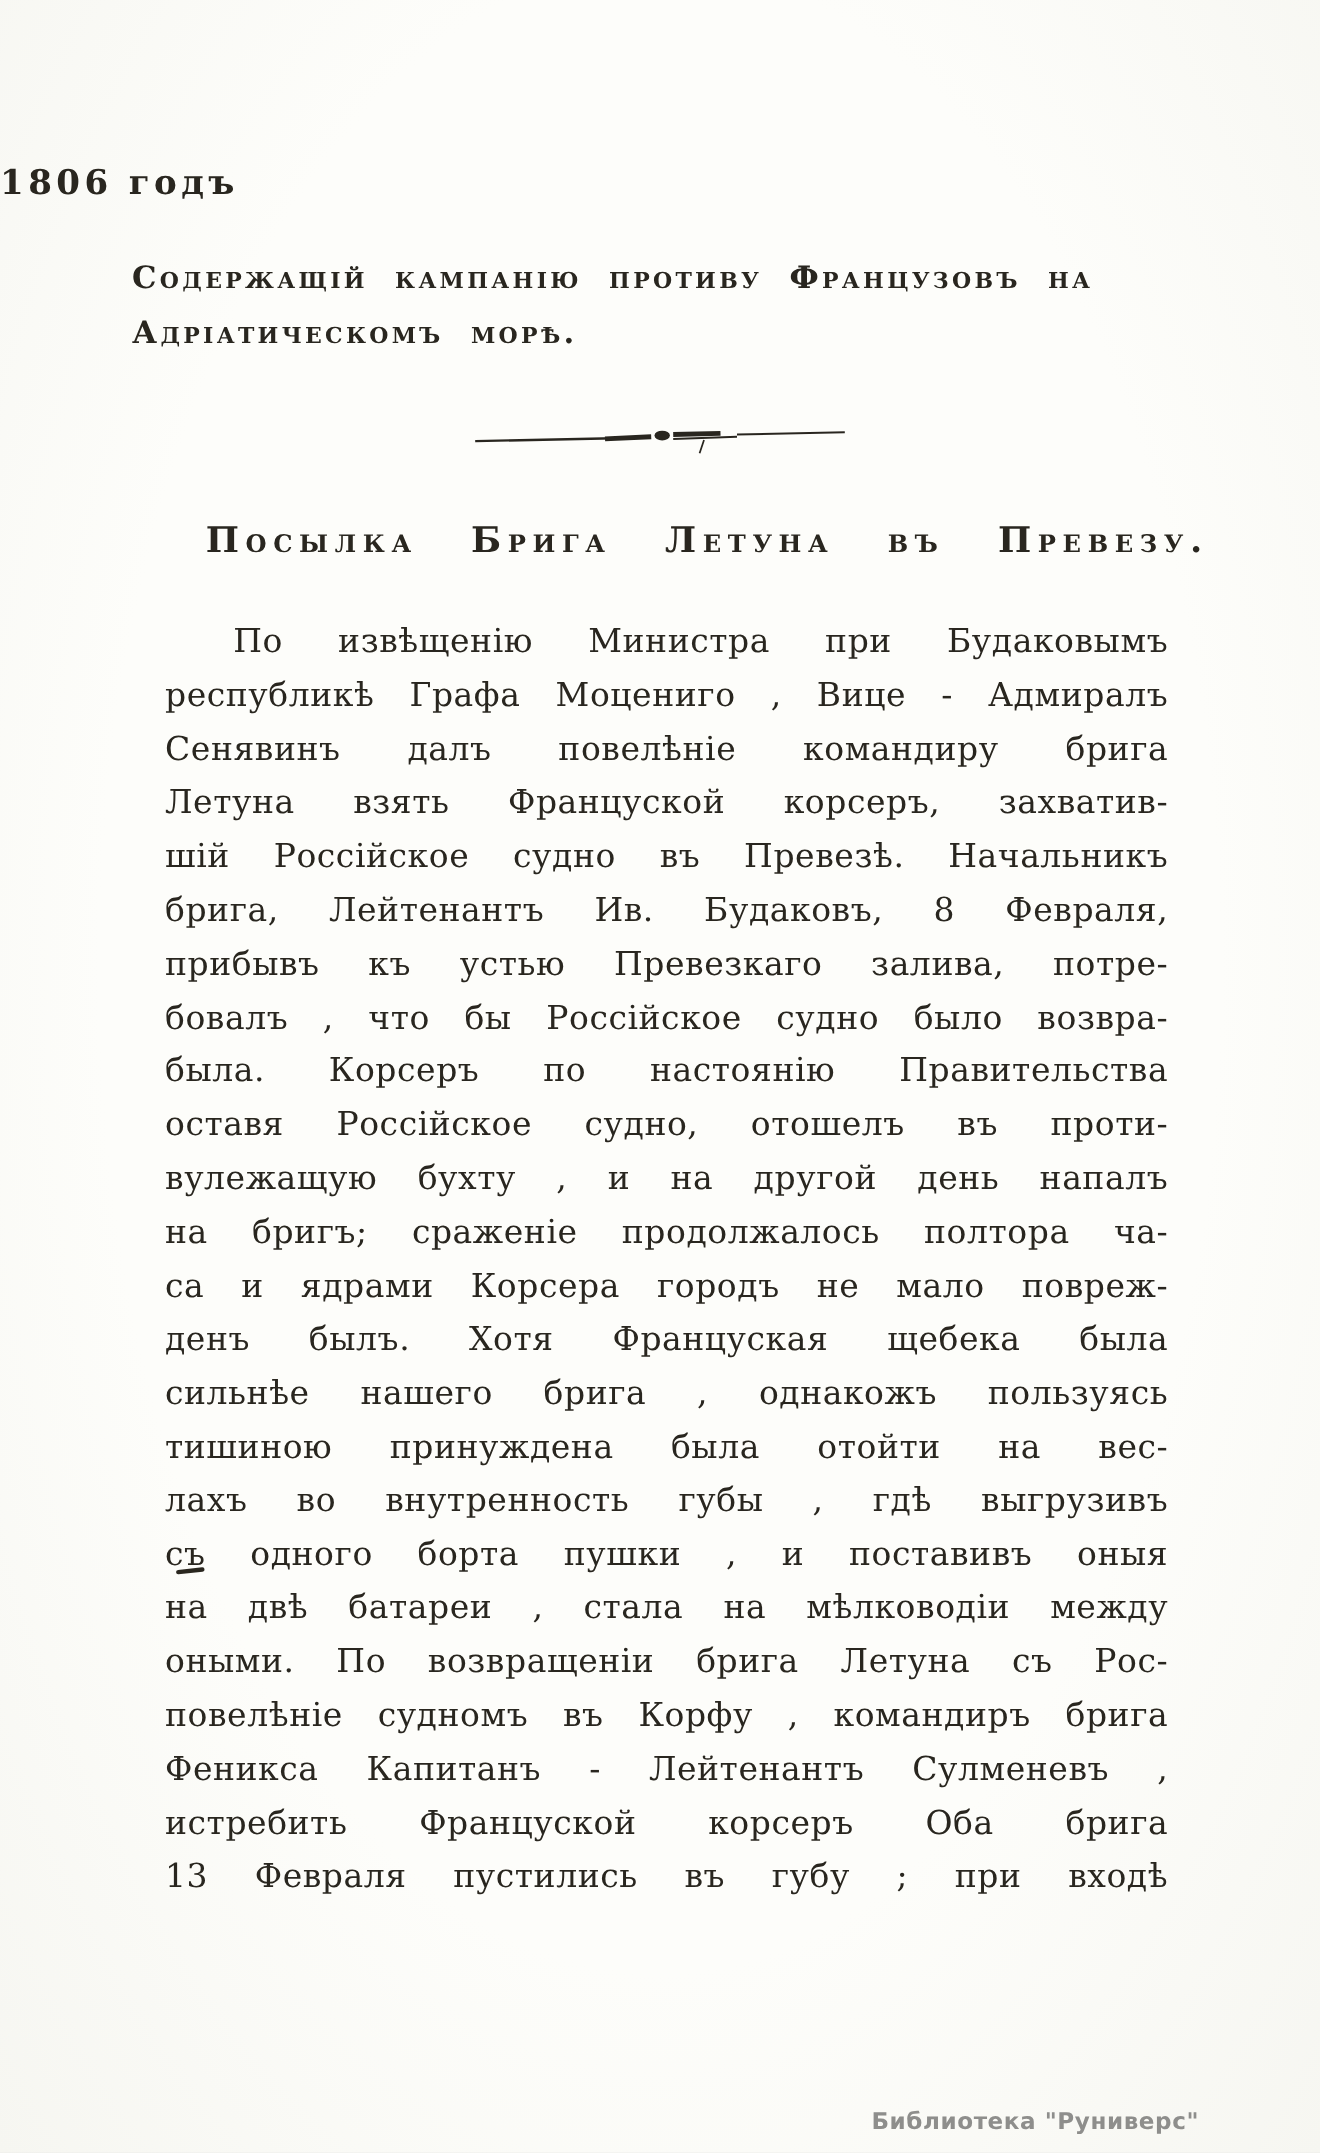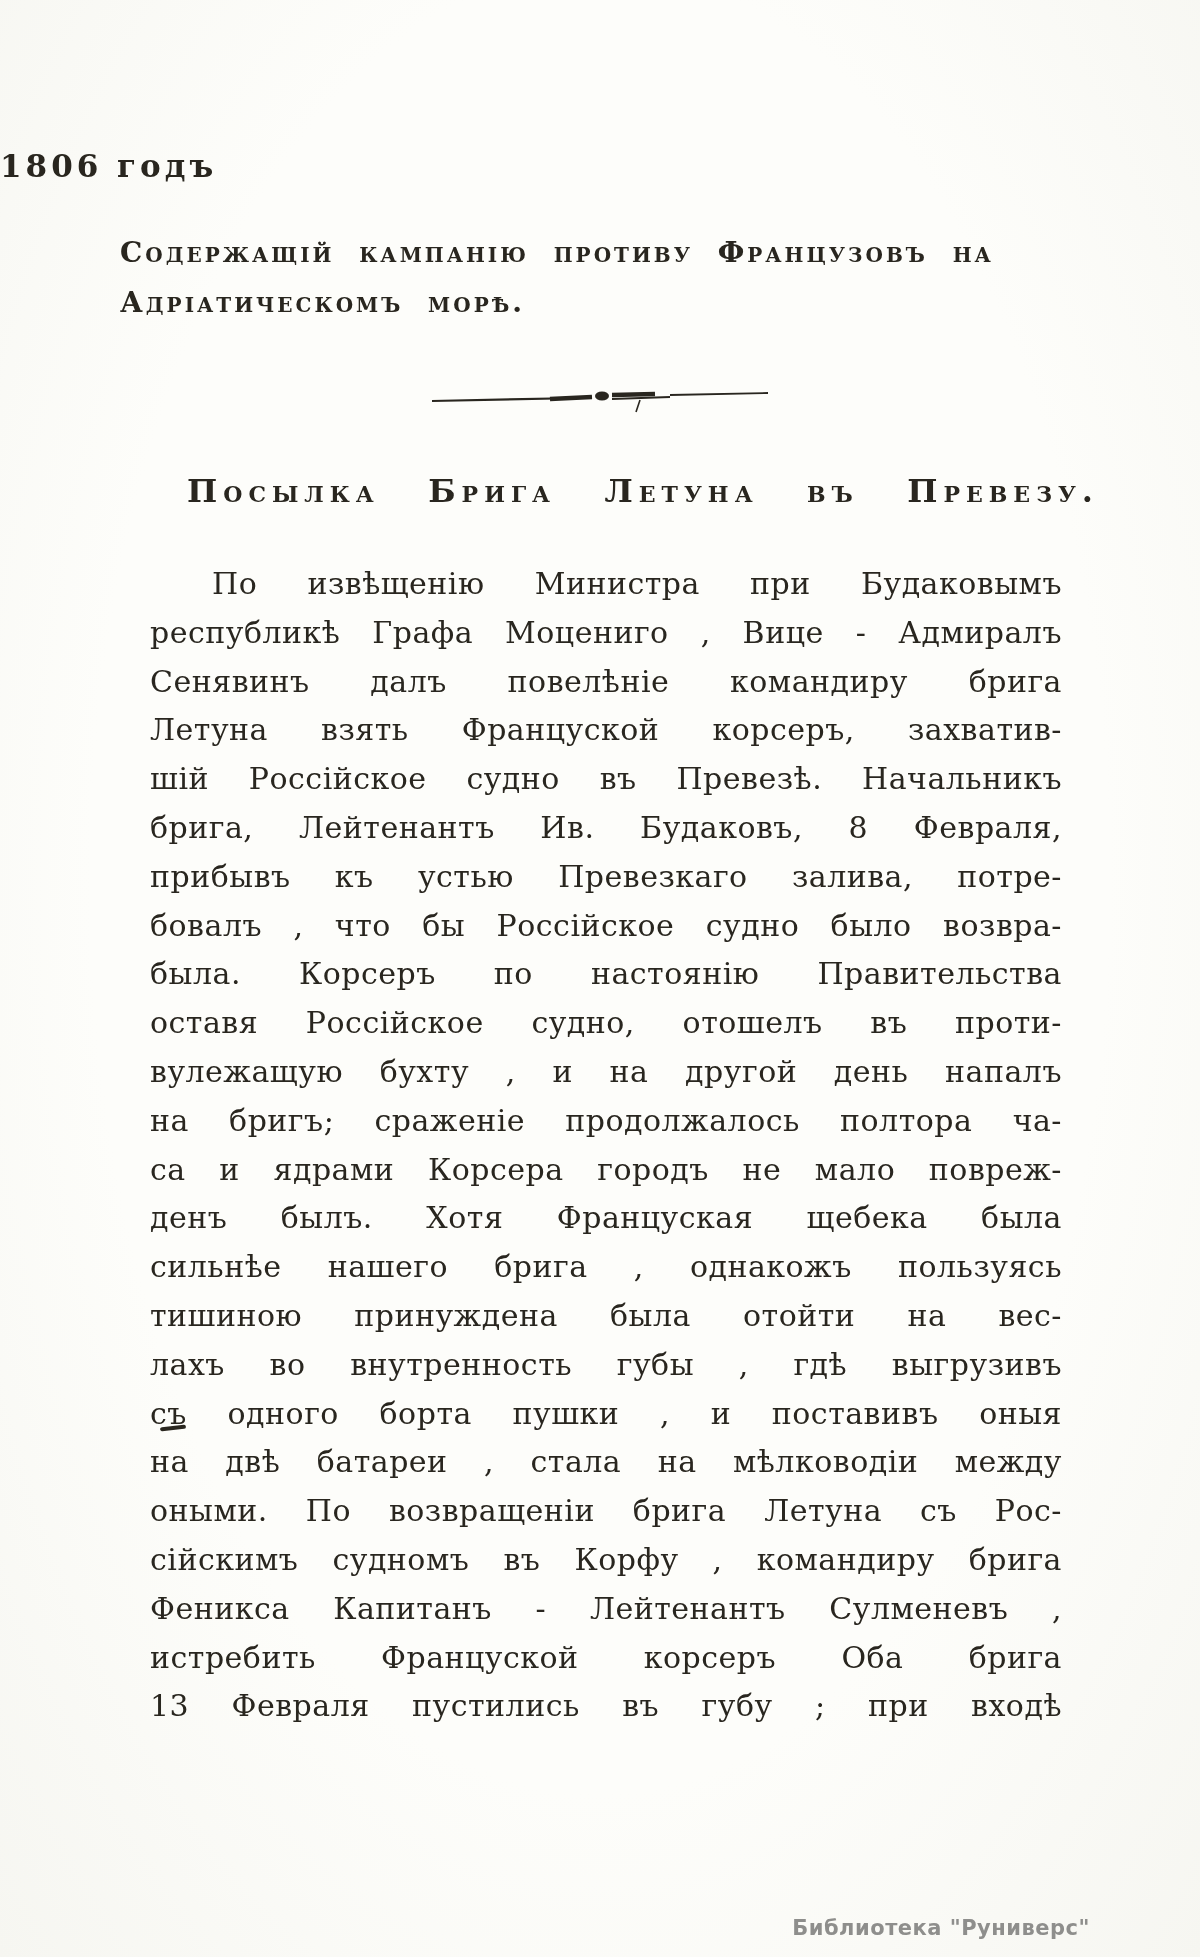--- a/index.html
+++ b/index.html
@@ -122,21 +122,21 @@
       <div class="body-line">вулежащую бухту , и на другой день напалъ</div>
       <div class="body-line">на бригъ; сраженіе продолжалось полтора ча-</div>
       <div class="body-line">са и ядрами Корсера городъ не мало повреж-</div>
       <div class="body-line">денъ былъ. Хотя Француская щебека была</div>
       <div class="body-line">сильнѣе нашего брига , однакожъ пользуясь</div>
       <div class="body-line">тишиною принуждена была отойти на вес-</div>
       <div class="body-line">лахъ во внутренность губы , гдѣ выгрузивъ</div>
       <div class="body-line">съ одного борта пушки , и поставивъ оныя</div>
       <div class="body-line">на двѣ батареи , стала на мѣлководіи между</div>
       <div class="body-line">оными. По возвращеніи брига Летуна съ Рос-</div>
-      <div class="body-line">сійскимъ судномъ въ Корфу , командиру брига</div>
+      <div class="body-line">повелѣніе судномъ въ Корфу , командиръ брига</div>
       <div class="body-line">Феникса Капитанъ - Лейтенантъ Сулменевъ ,</div>
       <div class="body-line">истребить Француской корсеръ Оба брига</div>
       <div class="body-line">13 Февраля пустились въ губу ; при входѣ</div>
     </div>
 
   <div class="ink-mark"></div>
 
   <div class="footer-watermark">Библиотека "Руниверс"</div>
 
 </div>

